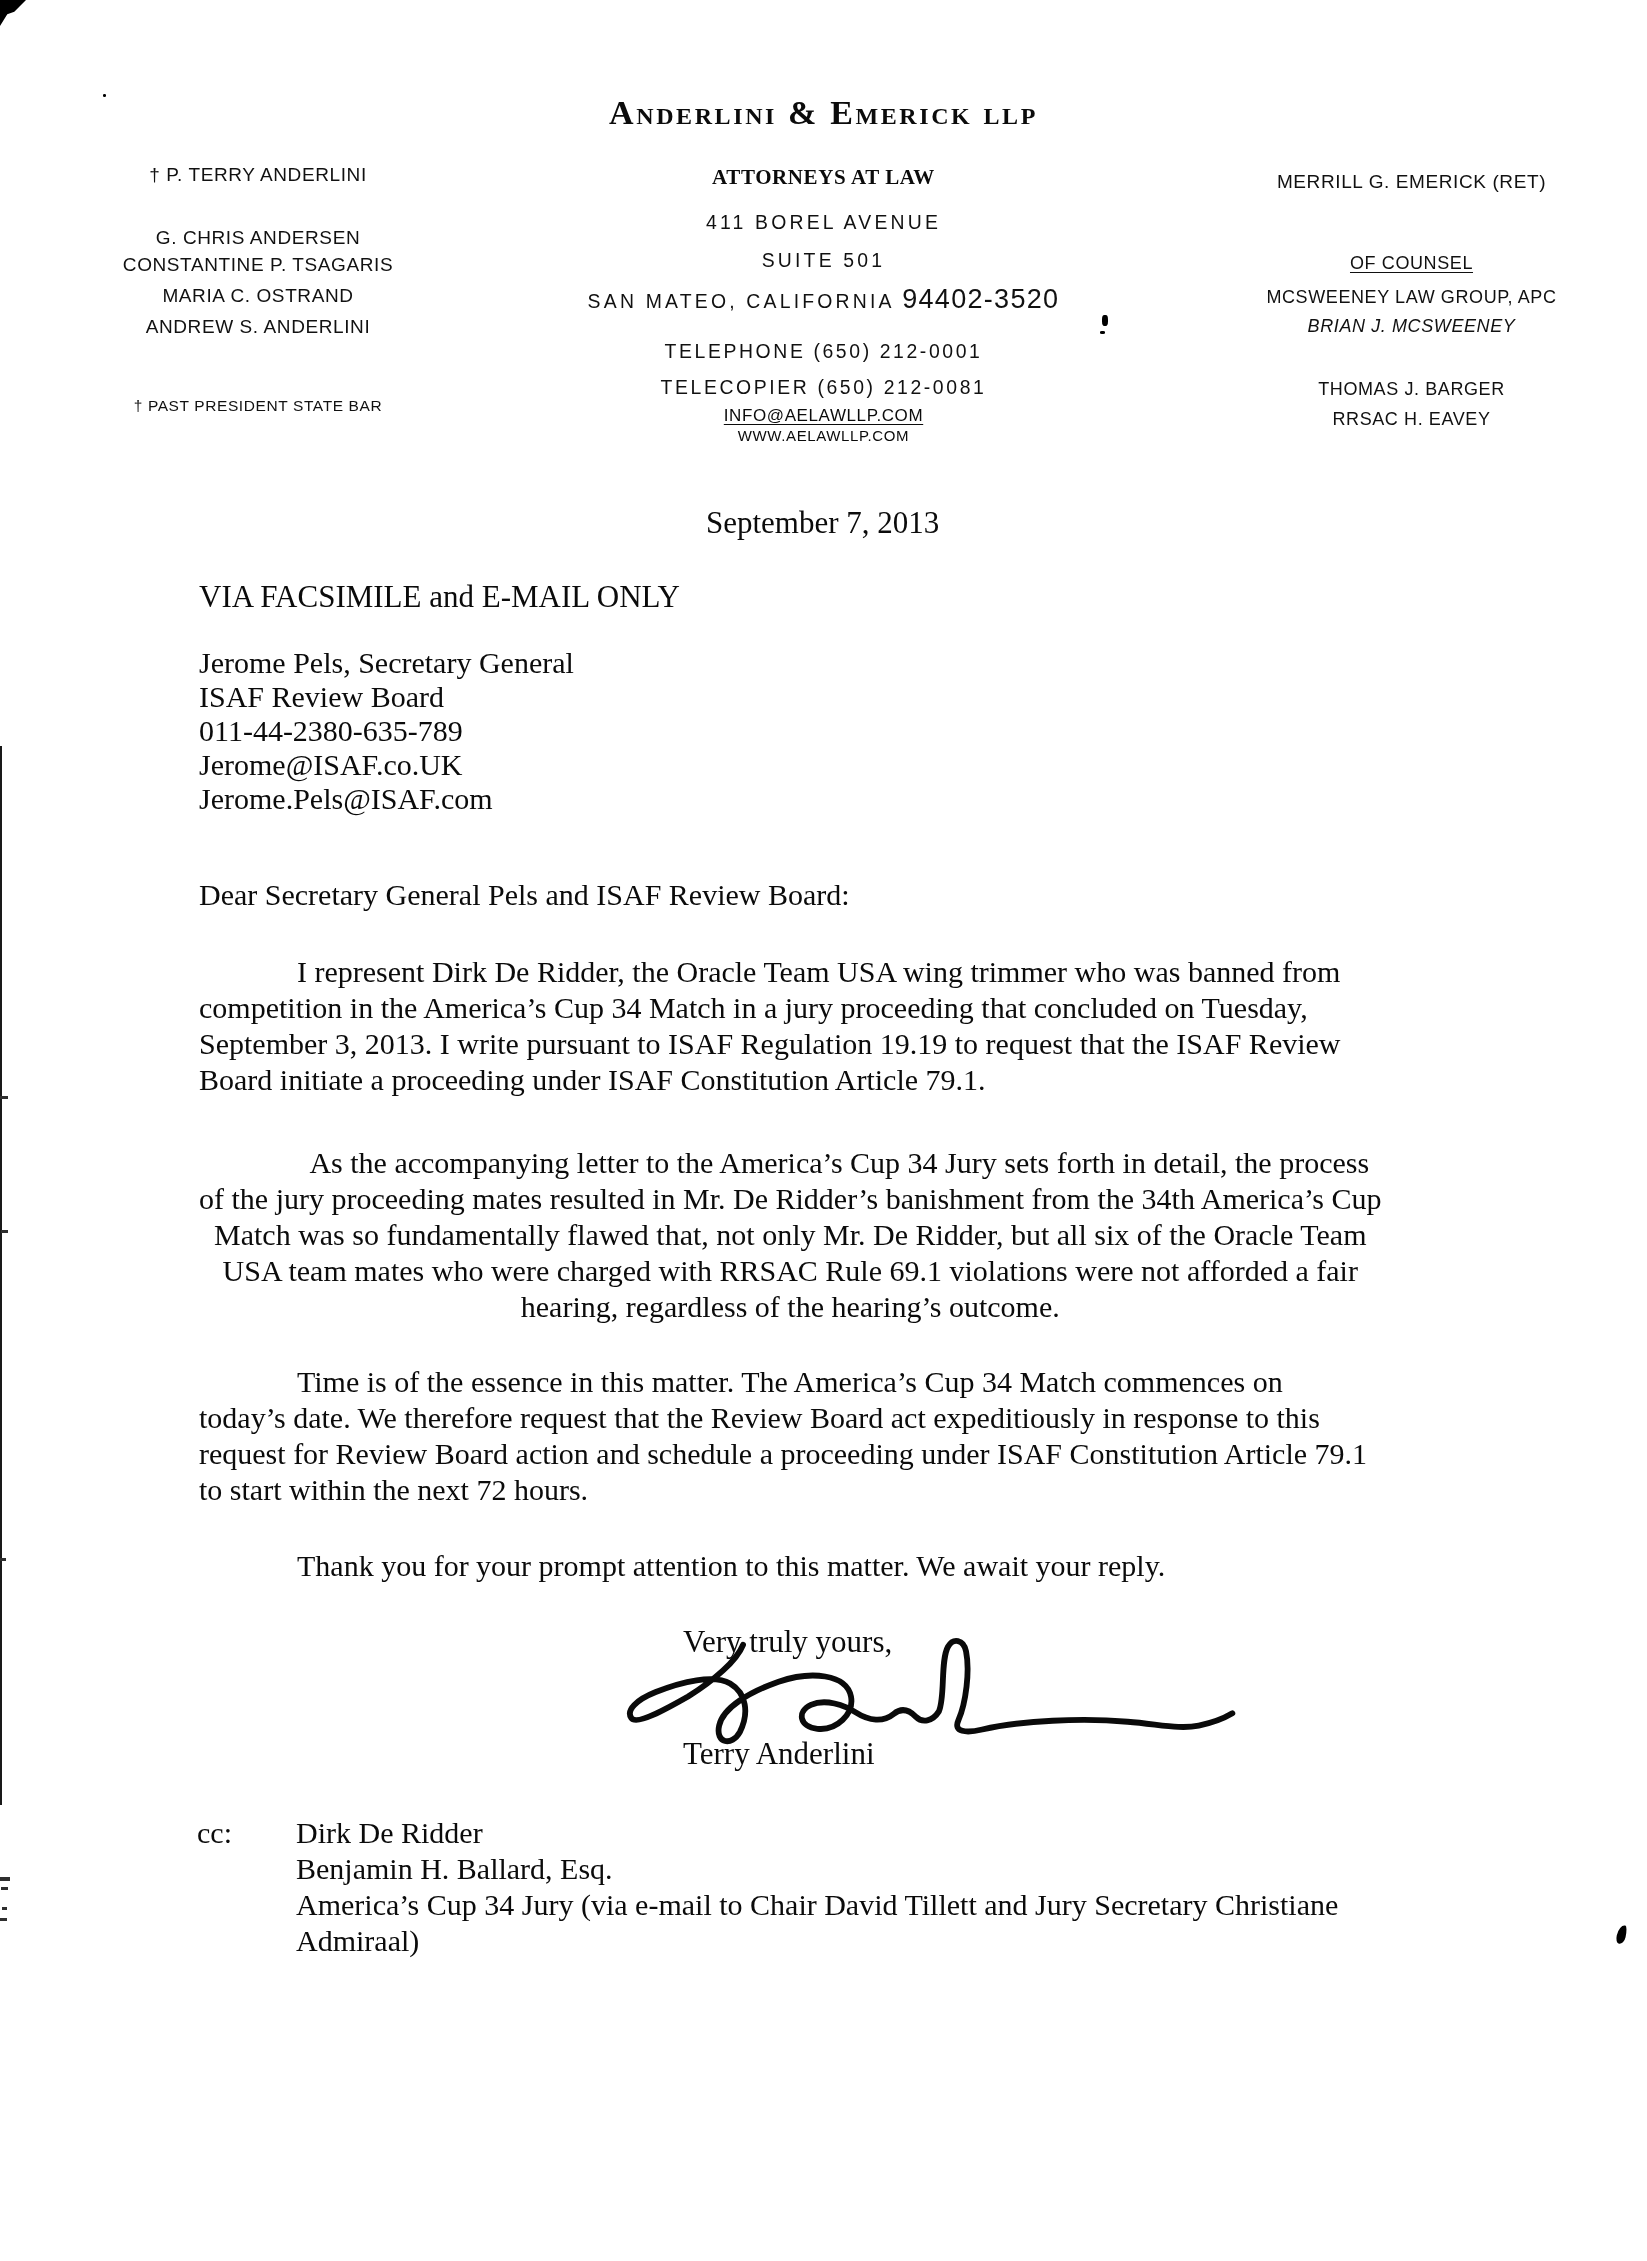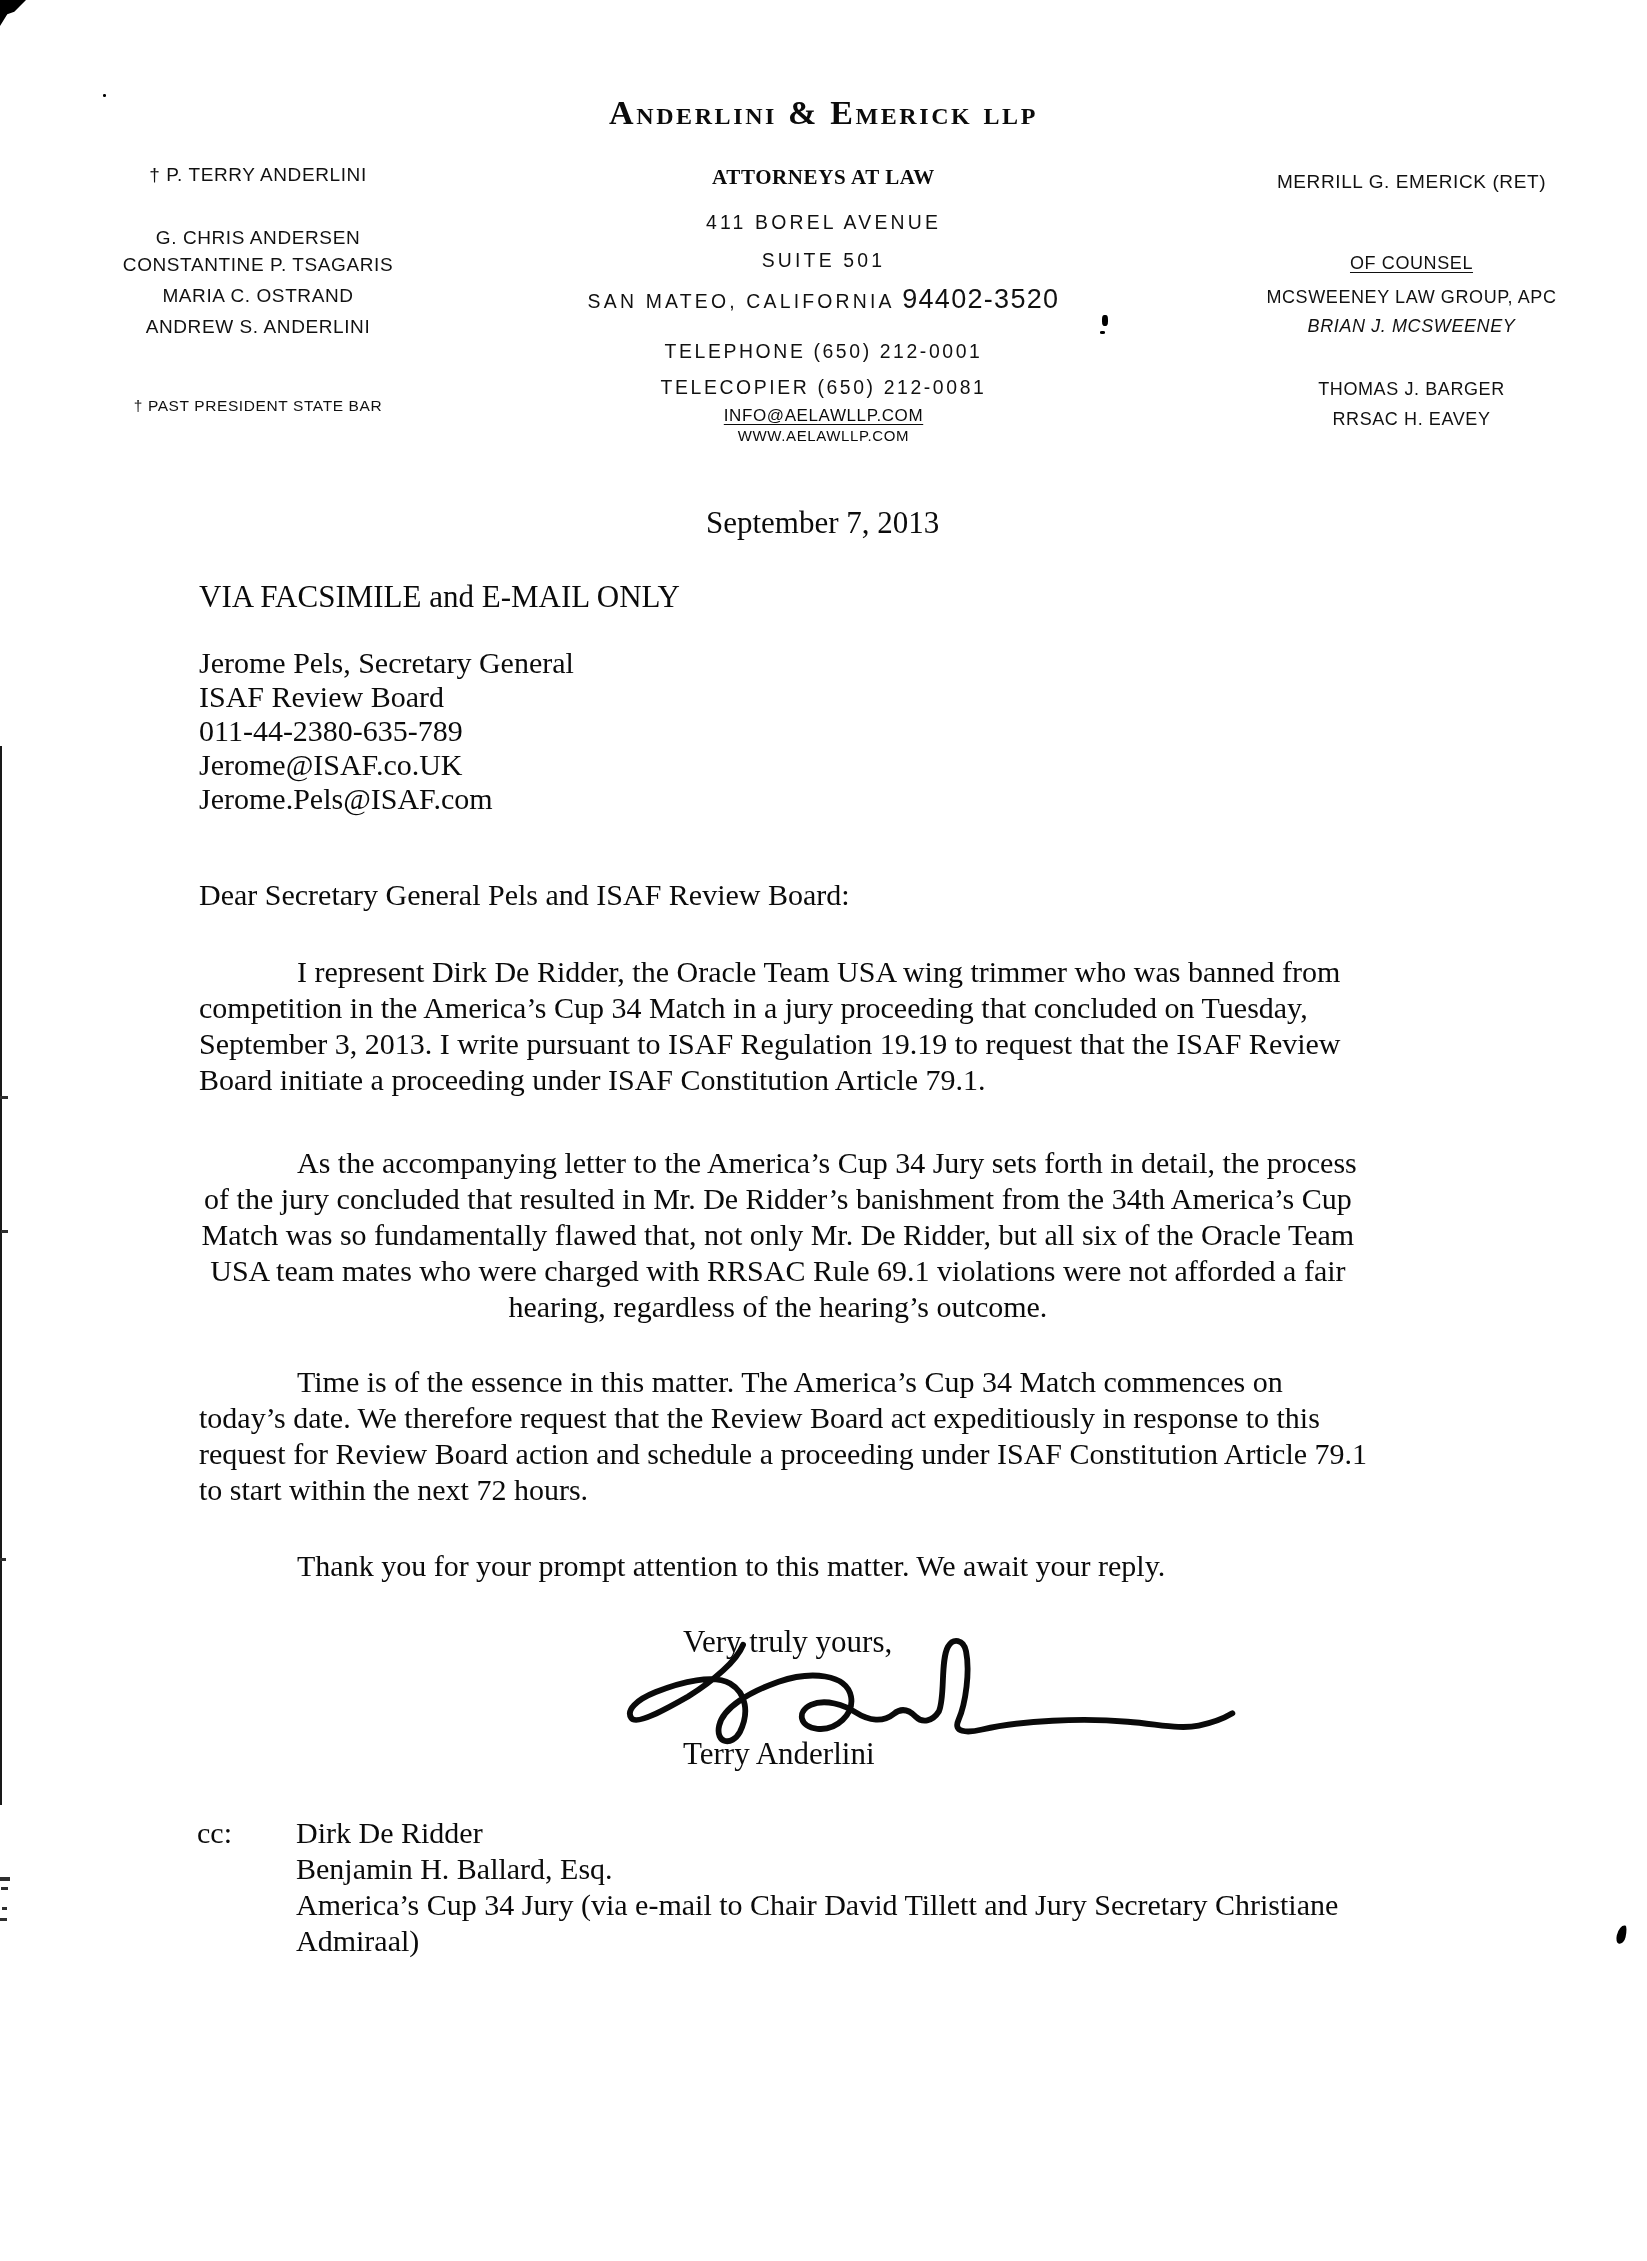--- a/index.html
+++ b/index.html
@@ -133,21 +133,21 @@
 
   <div class="abs body-txt" style="left:199px;top:954px;">
     <div class="indent">I represent Dirk De Ridder, the Oracle Team USA wing trimmer who was banned from</div>
     <div>competition in the America’s Cup 34 Match in a jury proceeding that concluded on Tuesday,</div>
     <div>September 3, 2013.  I write pursuant to ISAF Regulation 19.19 to request that the ISAF Review</div>
     <div>Board initiate a proceeding under ISAF Constitution Article 79.1.</div>
   </div>
 
   <div class="abs body-txt" style="left:199px;top:1145px;text-align:center;">
     <div class="indent">As the accompanying letter to the America’s Cup 34 Jury sets forth in detail, the process</div>
-    <div>of the jury concluded that resulted in Mr. De Ridder’s banishment from the 34th America’s Cup</div>
+    <div>of the jury proceeding mates resulted in Mr. De Ridder’s banishment from the 34th America’s Cup</div>
     <div>Match was so fundamentally flawed that, not only Mr. De Ridder, but all six of the Oracle Team</div>
     <div>USA team mates who were charged with RRSAC Rule 69.1 violations were not afforded a fair</div>
     <div>hearing, regardless of the hearing’s outcome.</div>
   </div>
 
   <div class="abs body-txt" style="left:199px;top:1364px;">
     <div class="indent">Time is of the essence in this matter.  The America’s Cup 34 Match commences on</div>
     <div>today’s date. We therefore request that the Review Board act expeditiously in response to this</div>
     <div>request for Review Board action and schedule a proceeding under ISAF Constitution Article 79.1</div>
     <div>to start within the next 72 hours.</div>

